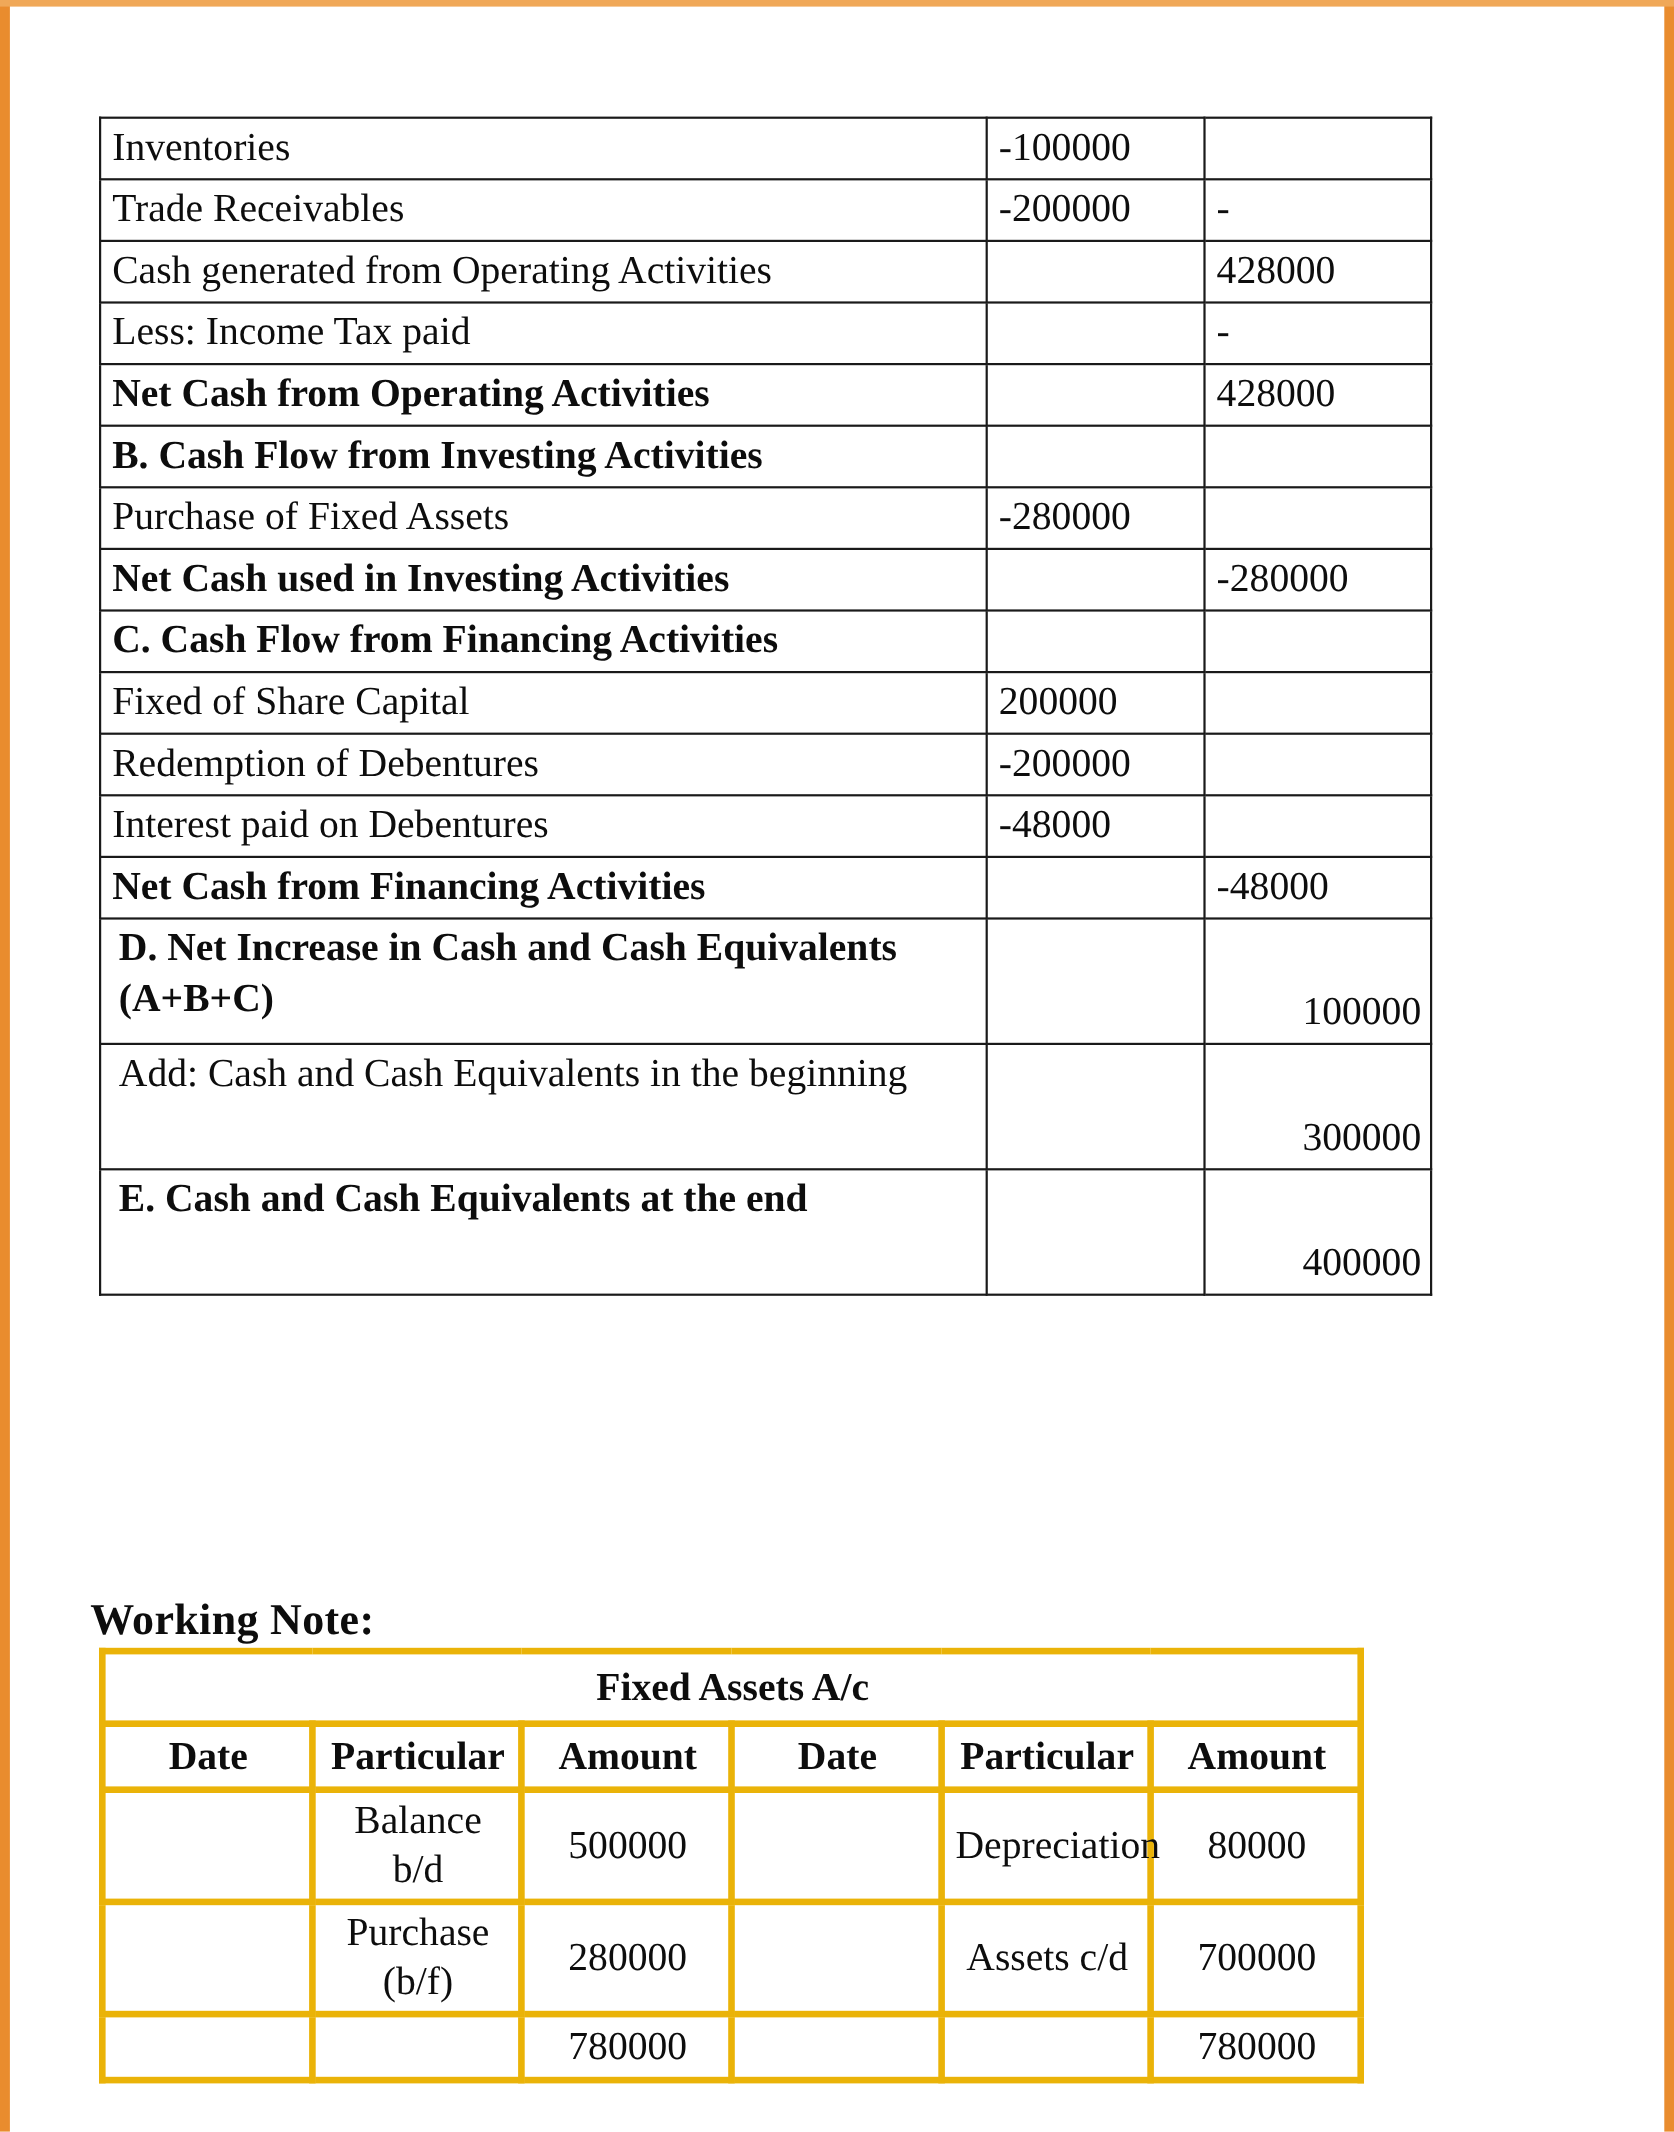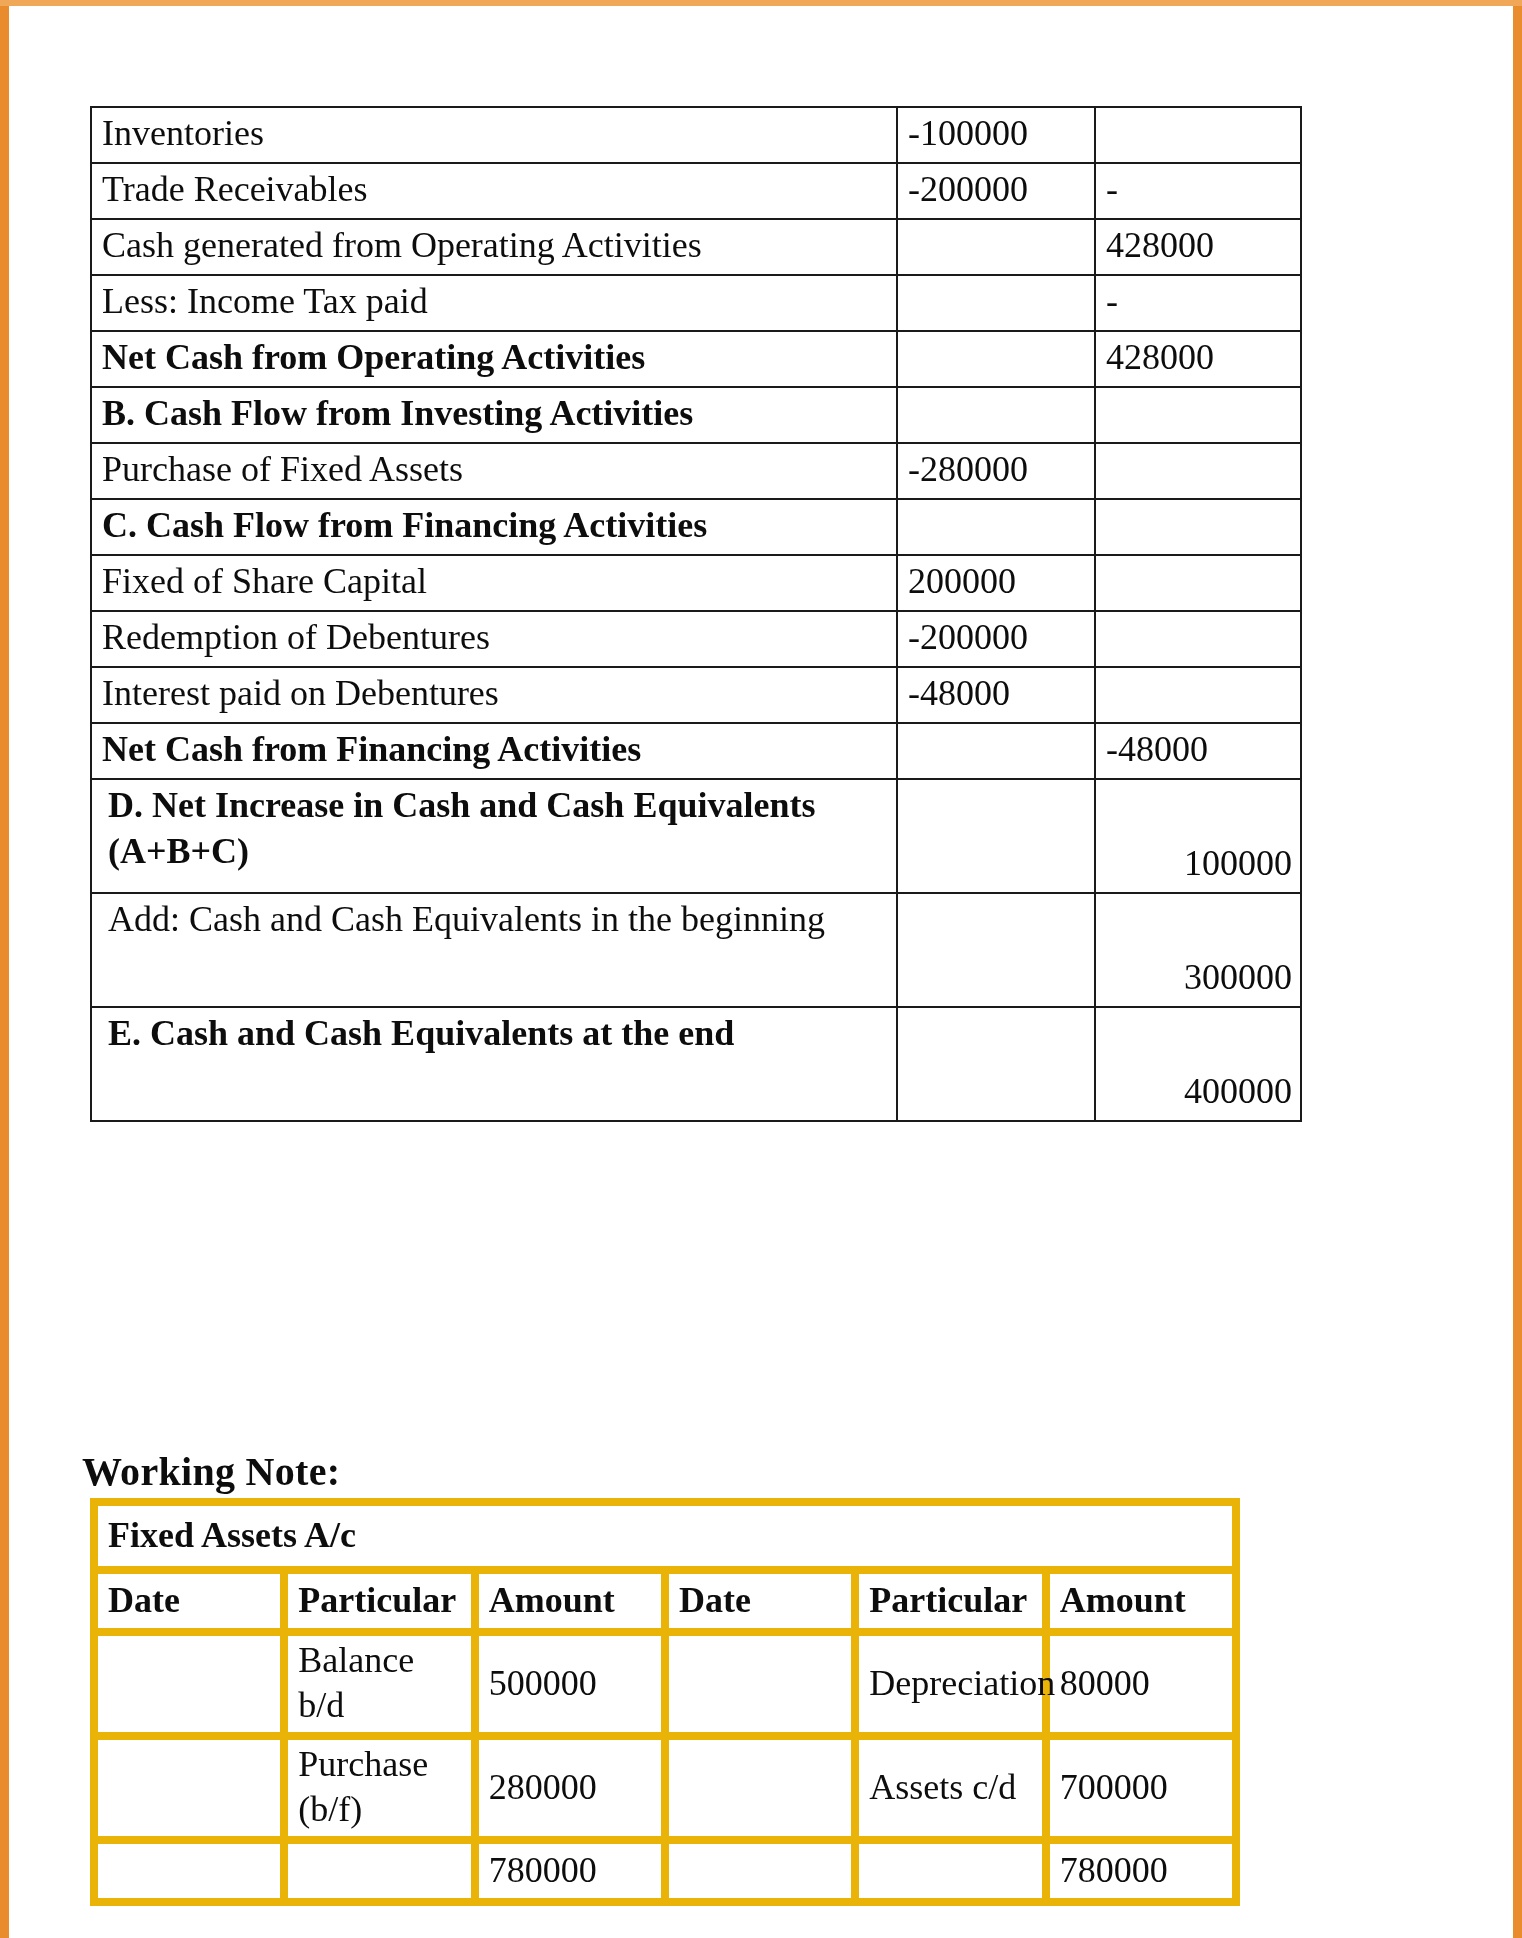--- a/index.html
+++ b/index.html
@@ -88,27 +88,28 @@
   }
   .fa-table {
     position: absolute;
     left: 70px;
     top: 1498px;
     width: 1150px;
     border-collapse: collapse;
     table-layout: fixed;
   }
   .fa-table td {
-    border: 8px solid #eab308;
+    border: 6px solid #eab308;
     padding: 2px 8px 4px 10px;
     font-size: 36px;
     line-height: 1.25;
     height: 48px;
     background: #fff;
     vertical-align: middle;
+    text-align: center;
   }
   .fa-table td.title {
     font-weight: bold;
     height: 54px;
   }
   .fa-table td.hdr {
     font-weight: bold;
   }
   .w-date  { width: 108px; }
   .w-part  { width: 286px; }
@@ -155,20 +156,25 @@
         <td class="c-label bold">B. Cash Flow from Investing Activities</td>
         <td class="c-num1 num"></td>
         <td class="c-num2 num"></td>
       </tr>
       <tr>
         <td class="c-label">Purchase of Fixed Assets</td>
         <td class="c-num1 num">-280000</td>
         <td class="c-num2 num"></td>
       </tr>
       <tr>
+        <td class="c-label bold">Net Cash used in Investing Activities</td>
+        <td class="c-num1 num"></td>
+        <td class="c-num2 num">-280000</td>
+      </tr>
+      <tr>
         <td class="c-label bold">C. Cash Flow from Financing Activities</td>
         <td class="c-num1 num"></td>
         <td class="c-num2 num"></td>
       </tr>
       <tr>
         <td class="c-label">Fixed of Share Capital</td>
         <td class="c-num1 num">200000</td>
         <td class="c-num2 num"></td>
       </tr>
       <tr>

